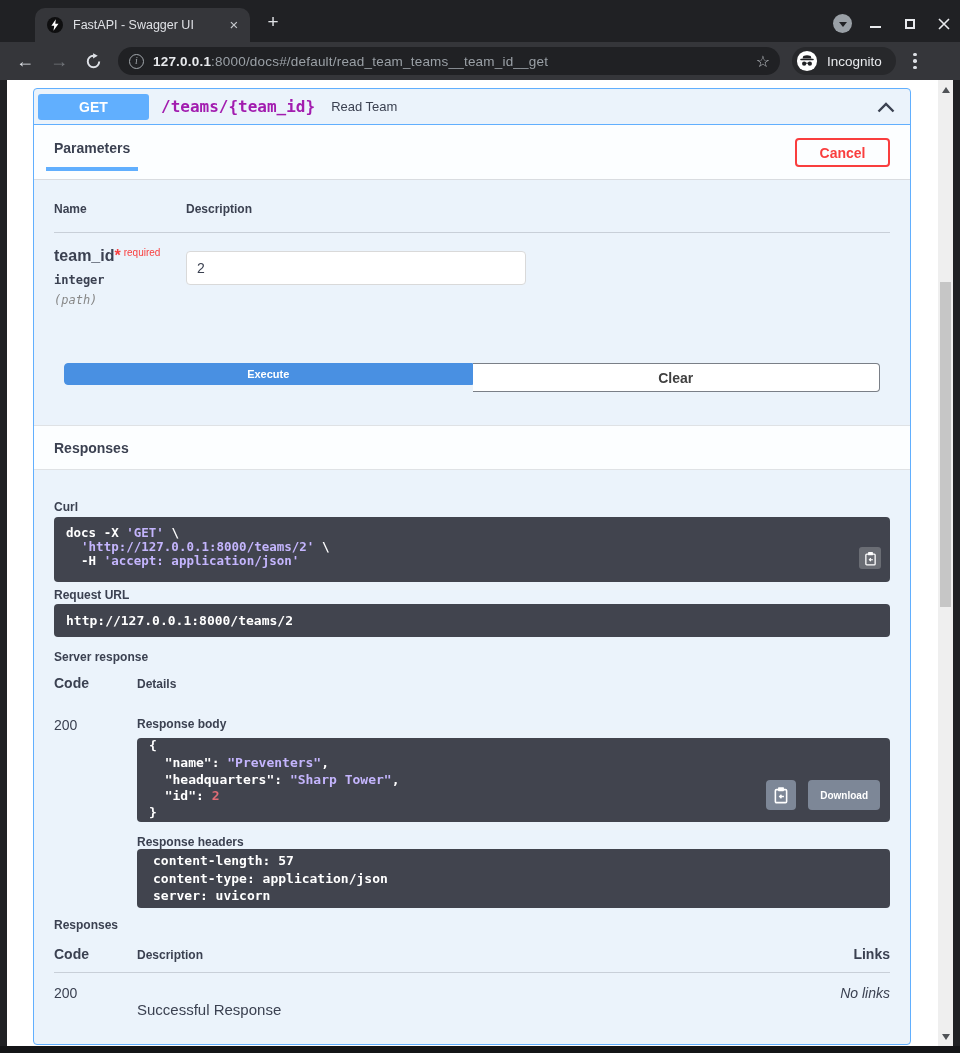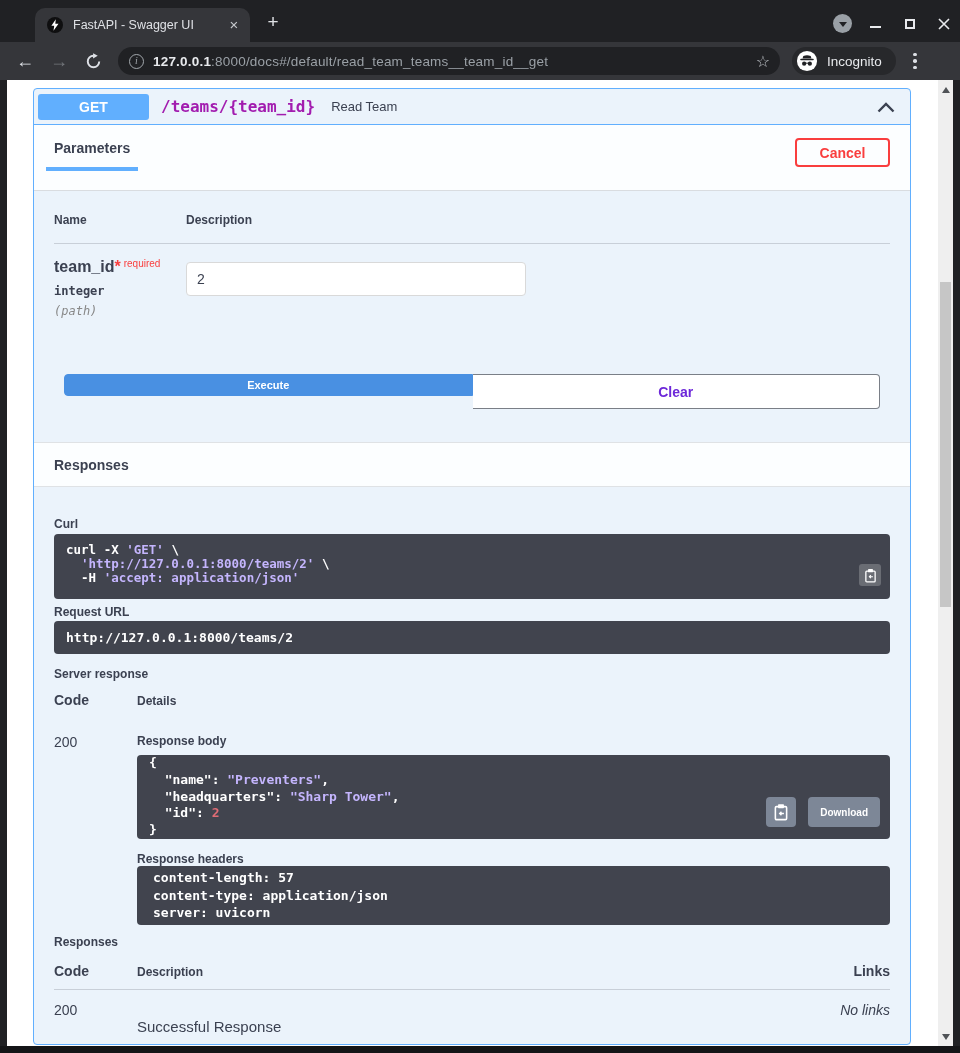--- a/index.html
+++ b/index.html
@@ -58,21 +58,21 @@
 
   
   .opblock { position:absolute; left:26px; top:8px; width:878px; height:957px;
              border:1px solid #61affe; border-radius:4px; background:#ebf3fb; overflow:hidden; }
   .op-header { height:36px; display:flex; align-items:center; padding:0 14px 0 4px; border-bottom:1px solid #61affe; }
   .method-badge { width:111px; height:26px; background:#61affe; border-radius:3px; color:#fff;
                   font-weight:bold; font-size:14px; display:flex; align-items:center; justify-content:center; }
   .ep-path { font-family:"DejaVu Sans Mono",monospace; font-weight:bold; font-size:16px; color:#a21caf; margin-left:12px; }
   .ep-summary { font-size:13px; color:#3b4151; margin-left:16px; flex:1; }
 
-  .sec-band { position:relative; height:66px; background:rgba(255,255,255,.85);
+  .sec-band { position:relative; height:55px; background:rgba(255,255,255,.85);
               border-bottom:1px solid rgba(59,65,81,.18); }
   .param-tab { position:absolute; left:12px; top:15px; padding:0 8px 11px; border-bottom:4px solid #61affe;
                font-weight:bold; font-size:14px; color:#3b4151; }
   .btn-cancel { position:absolute; right:20px; top:13px; width:95px; height:29px; background:transparent;
                 border:2px solid #f93e3e; border-radius:4px; color:#f93e3e; font-weight:bold; font-size:14px;
                 font-family:"Liberation Sans",sans-serif; }
 
   .params-body { padding:0 20px; }
   .cols-row { display:flex; padding:22px 0 16px; border-bottom:1px solid rgba(59,65,81,.2); }
   .col-name-h { width:132px; font-size:12px; font-weight:bold; color:#3b4151; }
@@ -82,21 +82,21 @@
   .p-name { font-size:16px; font-weight:bold; color:#3b4151; }
   .p-star { color:#f93e3e; }
   .p-req { color:#f93e3e; font-size:10px; position:relative; top:-5px; margin-left:3px; font-weight:normal; }
   .p-type { font-family:"DejaVu Sans Mono",monospace; font-size:12px; font-weight:bold; color:#3b4151; margin-top:8px; }
   .p-in { font-family:"DejaVu Sans Mono",monospace; font-size:12px; font-style:italic; color:#888; margin-top:6px; }
   .p-input { width:340px; height:34px; border:1px solid #d9d9d9; border-radius:4px; padding:0 10px;
              font-size:14px; color:#3b4151; background:#fff; margin-top:4px; font-family:"Liberation Sans",sans-serif; }
   .execute-row { display:flex; margin:56px 10px 33px; }
   .btn-execute { flex:1; height:22px; background:#4990e2; border:1px solid #4990e2; color:#fff;
                  font-weight:bold; font-size:11px; border-radius:4px 0 0 4px; font-family:"Liberation Sans",sans-serif; }
-  .btn-clear { flex:1; height:35px; background:#fff; border:1px solid #7a7f87; border-left:none; color:#6d28d9;
+  .btn-clear { flex:1; height:29px; background:#fff; border:1px solid #7a7f87; border-left:none; color:#404040;
                font-weight:bold; font-size:14px; border-radius:0 4px 4px 0; font-family:"Liberation Sans",sans-serif; }
 
   .responses-band { height:45px; background:rgba(255,255,255,.85);
                     border-top:1px solid rgba(59,65,81,.15); border-bottom:1px solid rgba(59,65,81,.15);
                     display:flex; align-items:center; padding:0 20px; font-size:14px; font-weight:bold; color:#3b4151; }
 
   .responses-body { padding:30px 20px 0; }
   .small-label { font-size:12px; font-weight:bold; color:#3b4151; }
   .darkblock { background:#41444e; border-radius:4px; color:#fff; font-family:"DejaVu Sans Mono",monospace; font-weight:600; }
   .code-line { white-space:pre; }
@@ -243,21 +243,21 @@
     </div>
 
     <div class="responses-band">
       <span>Responses</span>
     </div>
 
     <div class="responses-body">
 
       <div class="small-label">Curl</div>
       <div class="darkblock curl-block">
-        <div class="code-line"><span>curl -X </span><span class="tok-g">'GET'</span><span> \</span></div>
+        <div class="code-line"><span>docs -X </span><span class="tok-g">'GET'</span><span> \</span></div>
         <div class="code-line"><span>  </span><span class="tok-g">'http://127.0.0.1:8000/teams/2'</span><span> \</span></div>
         <div class="code-line"><span>  -H </span><span class="tok-g">'accept: application/json'</span></div>
         <button class="copy-sm">
           <svg width="13" height="15" viewBox="0 0 14 16">
               <rect x="2" y="3.2" width="10" height="11.6" rx="1" fill="none" stroke="#fff" stroke-width="1.4"></rect>
               <rect x="4.4" y="1" width="5.2" height="3.6" rx="0.6" fill="#fff"></rect>
               <path d="M9.6 9.3 H5.8 M7.4 7.7 L5.8 9.3 L7.4 10.9" stroke="#fff" stroke-width="1.2" fill="none"></path>
             </svg>
         </button>
       </div>

